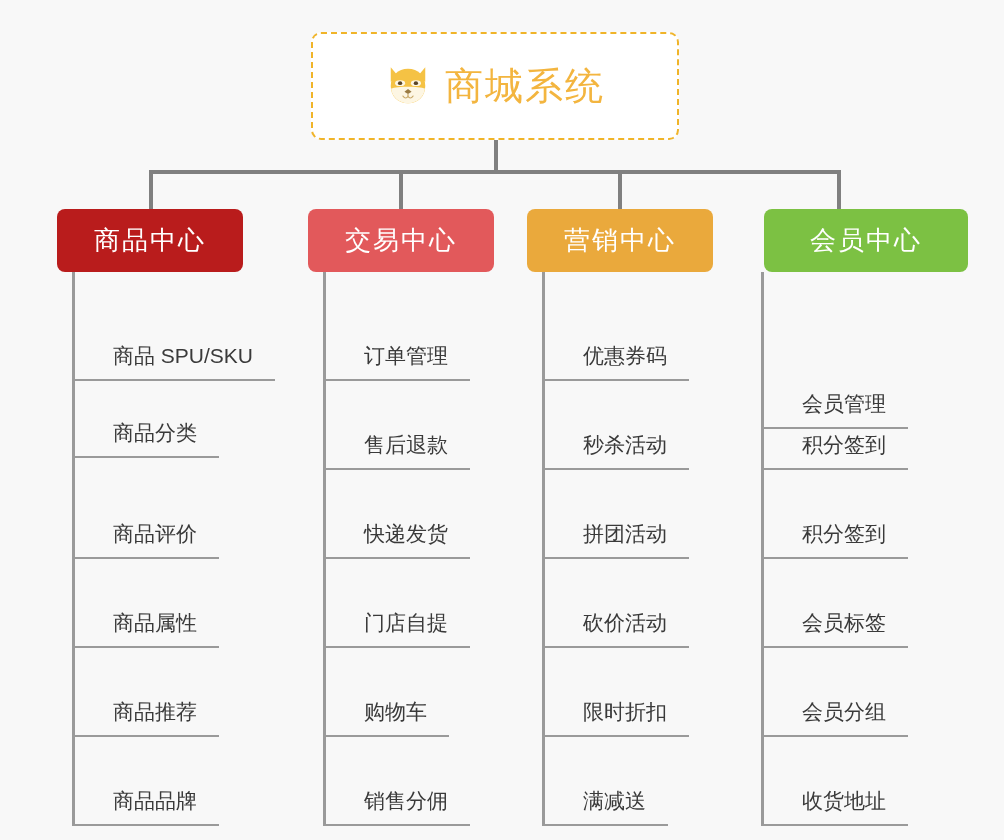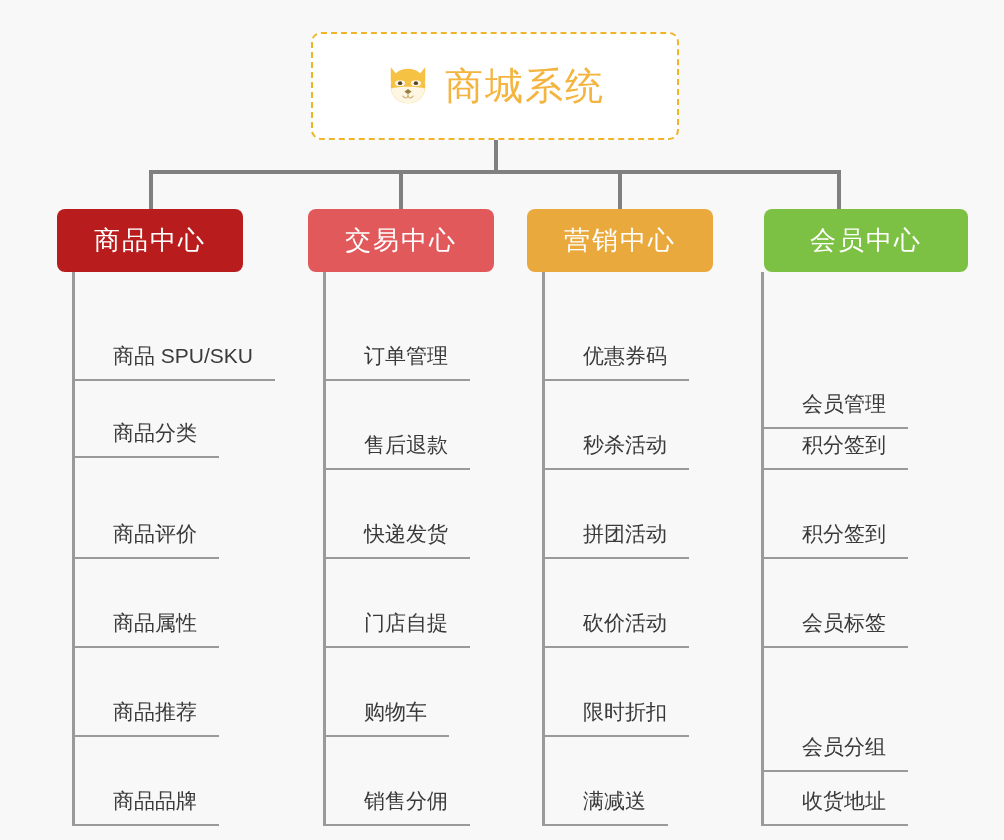--- a/index.html
+++ b/index.html
@@ -230,21 +230,21 @@
         </div>
         <div class="leaf-item" style="top: 170px;">
           <span class="leaf-label">积分签到</span>
         </div>
         <div class="leaf-item" style="top: 259px;">
           <span class="leaf-label">积分签到</span>
         </div>
         <div class="leaf-item" style="top: 348px;">
           <span class="leaf-label">会员标签</span>
         </div>
-        <div class="leaf-item" style="top: 437px; margin-top: 35px;">
+        <div class="leaf-item" style="top: 437px;">
           <span class="leaf-label">会员分组</span>
         </div>
         <div class="leaf-item" style="top: 526px;">
           <span class="leaf-label">收货地址</span>
         </div>
       </div>
     </div>
 
 </div>
 

